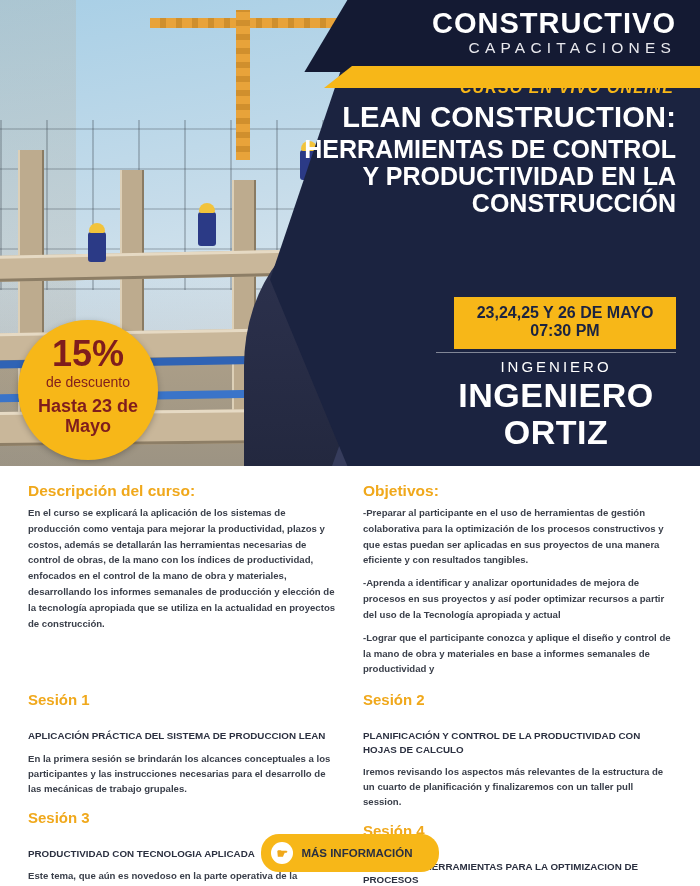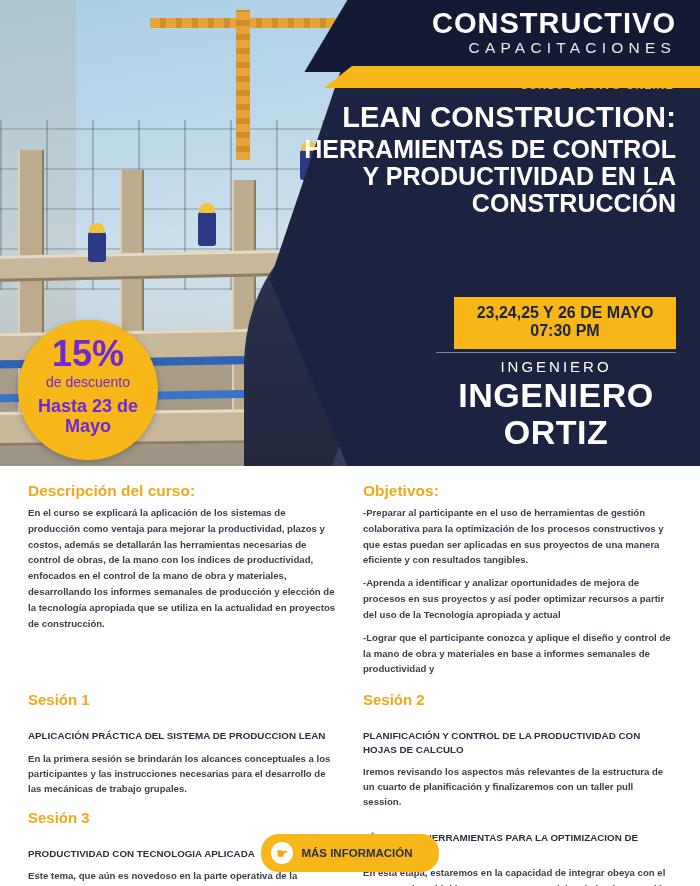--- a/index.html
+++ b/index.html
@@ -134,21 +134,21 @@
     position: absolute; right: 24px; top: 8px; text-align: right; color: #fff;
   }
   .logo .l1 { font-size: 29px; font-weight: bold; letter-spacing: 1px; line-height: 1.05; }
   .logo .l2 { font-size: 15.5px; letter-spacing: 5.2px; color: #e9e9ee; margin-top: 1px; }
 
   .yellow-wedge {
     position: absolute; right: 0; top: 66px; width: 400px; height: 22px; background: #f7b718;
     clip-path: polygon(100% 0, 100% 100%, 6% 100%, 13% 0);
   }
   .kicker {
-    position: absolute; right: 26px; top: 79px; color: #f7b718; font-size: 11px; font-weight: bold; letter-spacing: 1.1px;
+    position: absolute; right: 26px; top: 79px; color: #f7b718; font-size: 16px; font-weight: bold; letter-spacing: 1.1px; font-style: italic;
   }
   .title {
     position: absolute; right: 24px; top: 102px; width: 392px; text-align: right; color: #fff;
     font-weight: bold; line-height: 1.08;
   }
   .title .t1 { font-size: 29px; letter-spacing: .2px; }
   .title .t2 { font-size: 25px; margin-top: 3px; }
   .dateblock {
     position: absolute; right: 24px; top: 297px; width: 222px; background: #f7b718; color: #1b2340;
     text-align: center; padding: 7px 8px 8px; font-weight: bold; line-height: 1.15;
@@ -157,21 +157,21 @@
   .dateblock .d2 { font-size: 16px; }
   .speaker { position: absolute; right: 24px; top: 358px; width: 240px; text-align: center; color: #fff; }
   .speaker .s1 { font-size: 15px; letter-spacing: 3px; }
   .speaker .s2 { font-size: 34px; font-weight: bold; letter-spacing: .5px; line-height: 1.08; margin-top: 2px; }
   .speaker .s3 { font-size: 34px; font-weight: bold; letter-spacing: .5px; line-height: 1.08; }
   .hr-white { position:absolute; right:24px; top:352px; width:240px; height:1px; background:rgba(255,255,255,.45); }
 
   
   .badge {
     position: absolute; left: 18px; top: 320px; width: 140px; height: 140px; border-radius: 50%;
-    background: #f7b718; color: #6d28d9; text-align: center; padding-top: 16px;
+    background: #f7b718; color: #7f1d1d; text-align: center; padding-top: 16px;
     box-shadow: 0 2px 6px rgba(0,0,0,.25);
   }
   .badge .b1 { font-size: 36px; font-weight: bold; line-height: 1; }
   .badge .b2 { font-size: 14px; margin-top: 2px; }
   .badge .b3 { font-size: 18px; font-weight: bold; margin-top: 6px; line-height: 1.12; }
 
   
   .body { position: absolute; top: 466px; left: 0; width: 700px; height: 420px; background: #fff; padding: 16px 28px 0; }
   .cols { display: flex; gap: 26px; }
   .col-l { width: 318px; }
@@ -303,20 +303,21 @@
           <div class="sess-body">Este tema, que aún es novedoso en la parte operativa de la construcción, se centrará en la parte práctica, donde mantendremos los tres ejes: Deseabilidad (que lo quiere), factibilidad (que sea posible) y viabilidad (que sea viable).</div>
         </div>
       </div>
       <div class="col-r">
         <div class="sess-block">
           <div class="sess-h">Sesión 2</div>
           <div class="sess-sub">PLANIFICACIÓN Y CONTROL DE LA PRODUCTIVIDAD CON HOJAS DE CALCULO</div>
           <div class="sess-body">Iremos revisando los aspectos más relevantes de la estructura de un cuarto de planificación y finalizaremos con un taller pull session.</div>
         </div>
         <div class="sess-block">
+          <div class="sess-h">Sesión 4</div>
           <div class="sess-sub">TÉCNICAS Y HERRAMIENTAS PARA LA OPTIMIZACION DE PROCESOS</div>
           <div class="sess-body">En esta etapa, estaremos en la capacidad de integrar obeya con el marco Design Thinking para proponer modelos de implementación y solución mediante prototipos.</div>
         </div>
       </div>
     </div>
   </div>
 
   <div class="cta-wrap">
     <button class="cta">
       <span class="circle">☛</span>

